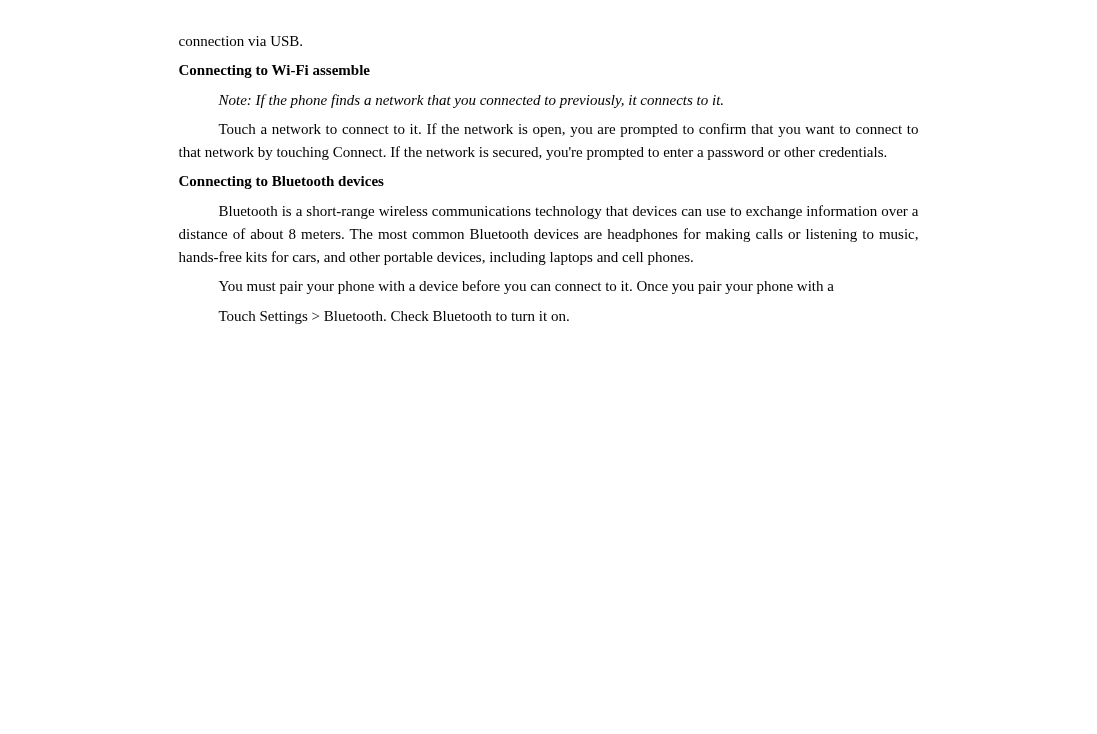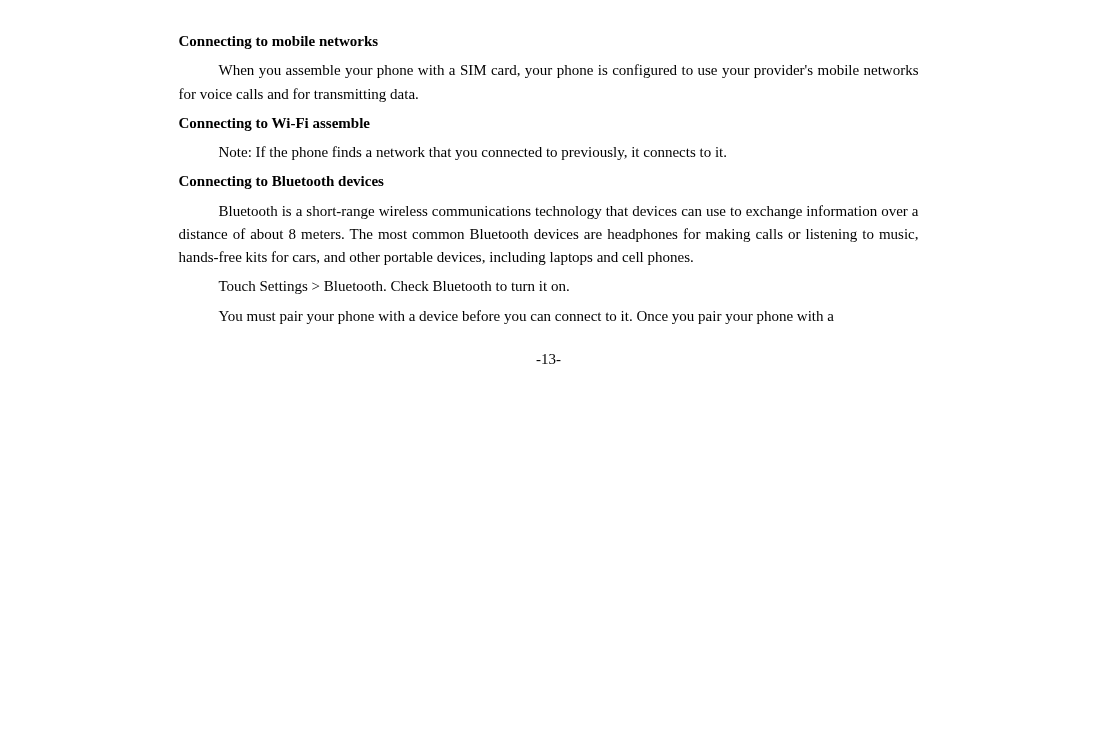--- a/index.html
+++ b/index.html
@@ -39,58 +39,54 @@
     .paragraph {
       margin-bottom: 6px;
       text-align: justify;
     }
 
     .indented {
       text-indent: 40px;
     }
 
     .italic-note {
+      font-style: italic;
       text-indent: 40px;
       margin-bottom: 6px;
       text-align: justify;
     }
 
     .page-number {
       text-align: center;
       margin-top: 20px;
       font-size: 15px;
     }
 
     .section-block {
       margin-bottom: 4px;
     }
   </style>
 </head>
 <body>
 
 <div class="page-container">
 
+  <p class="paragraph intro-line">connection via USB.</p>
 
-  <div class="section-block">
-    <p class="paragraph">
-      <span class="section-heading">Connecting to mobile networks</span>
-    </p>
-    <p class="paragraph indented">When you assemble your phone with a SIM card, your phone is configured to use your provider's mobile networks for voice calls and for transmitting data.</p>
-  </div>
 
   <div class="section-block">
     <p class="paragraph">
       <span class="section-heading">Connecting to Wi-Fi assemble</span>
     </p>
     <p class="italic-note">Note: If the phone finds a network that you connected to previously, it connects to it.</p>
+    <p class="paragraph indented">Touch a network to connect to it. If the network is open, you are prompted to confirm that you want to connect to that network by touching Connect. If the network is secured, you're prompted to enter a password or other credentials.</p>
   </div>
 
   <div class="section-block">
     <p class="paragraph">
       <span class="section-heading">Connecting to Bluetooth devices</span>
     </p>
     <p class="paragraph indented">Bluetooth is a short-range wireless communications technology that devices can use to exchange information over a distance of about 8 meters. The most common Bluetooth devices are headphones for making calls or listening to music, hands-free kits for cars, and other portable devices, including laptops and cell phones.</p>
+    <p class="paragraph indented">You must pair your phone with a device before you can connect to it. Once you pair your phone with a</p>
     <p class="paragraph indented">Touch Settings &gt; Bluetooth. Check Bluetooth to turn it on.</p>
-    <p class="paragraph indented">You must pair your phone with a device before you can connect to it. Once you pair your phone with a</p>
   </div>
 
-  <div class="page-number">-13-</div>
 </div>
 
 </body></html>

